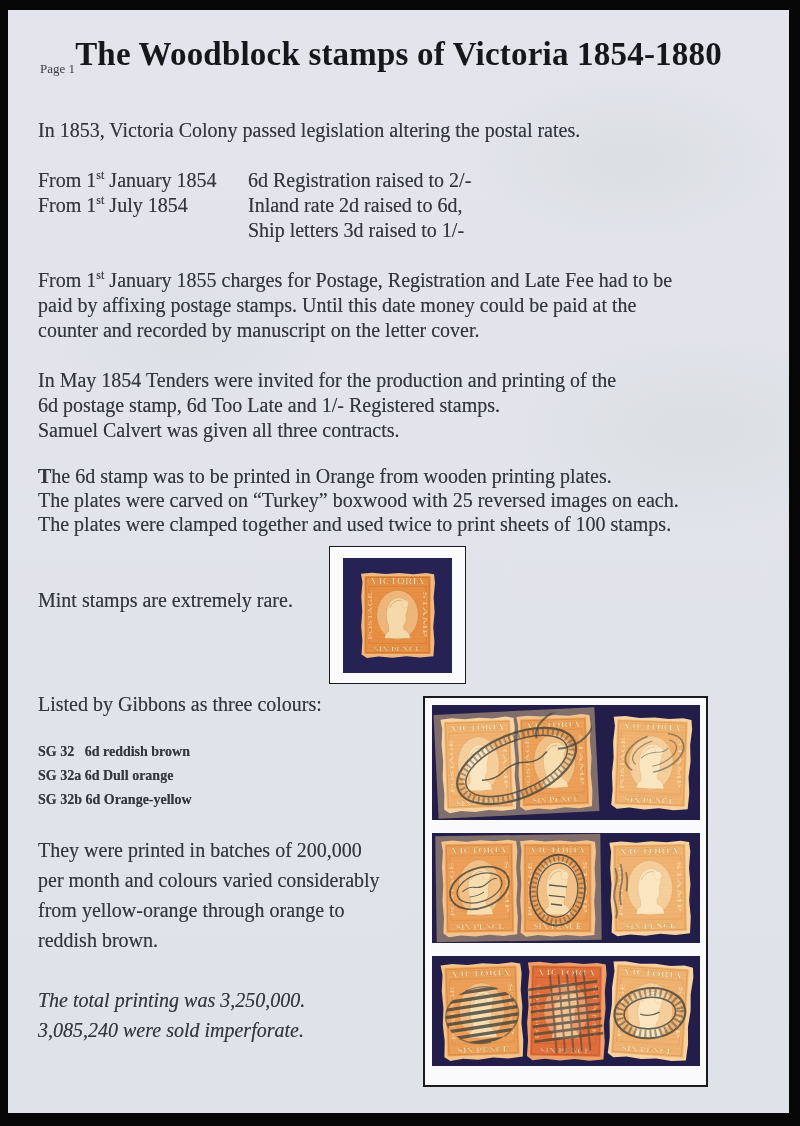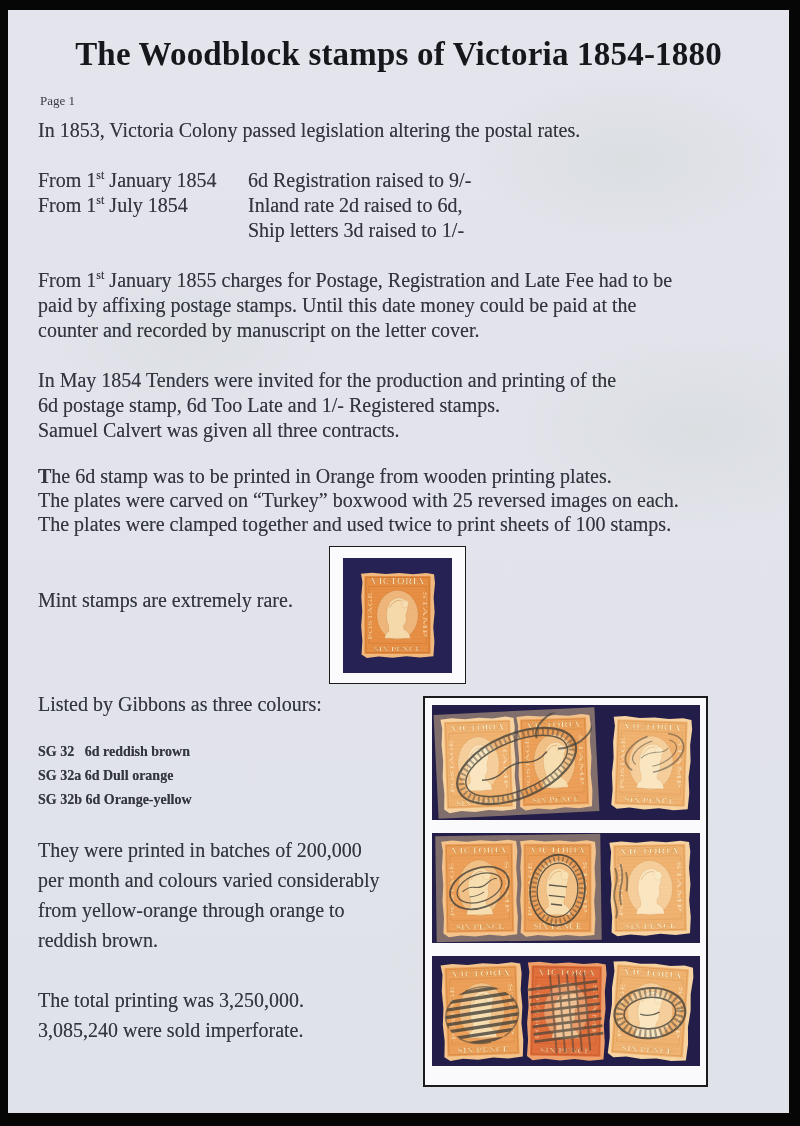--- a/index.html
+++ b/index.html
@@ -9,21 +9,21 @@
     background-image:
       radial-gradient(220px 120px at 620px 150px, rgba(148,176,140,.10), transparent 70%),
       radial-gradient(260px 140px at 690px 420px, rgba(148,176,140,.09), transparent 70%),
       radial-gradient(200px 110px at 180px 330px, rgba(150,170,150,.07), transparent 70%),
       radial-gradient(240px 130px at 540px 950px, rgba(150,170,150,.06), transparent 70%),
       linear-gradient(180deg,#e3e4ec,#e0e2e9);
     background-color:#e2e3ea;}
   .abs{position:absolute;}
   .title{left:0;right:0;top:26px;margin:0;text-align:center;
          font-size:33px;font-weight:700;color:#16171b;letter-spacing:.2px;}
-  .page-label{left:32px;top:83px;font-size:13px;color:#3a3c44;}
+  .page-label{left:32px;top:51px;font-size:13px;color:#3a3c44;}
   .body{font-size:20px;line-height:25px;color:#34363e;text-shadow:0 0 .4px rgba(52,54,62,.55);}
   .lines{display:block;white-space:pre;}
   .cont{white-space:pre;}
   sup{font-size:12px;line-height:0;vertical-align:super;}
   .rate-row{display:flex;}
   .rate-date{width:210px;}
   .sg{font-weight:700;font-size:14px;line-height:24px;}
   .lh26{line-height:30px;}
   b{font-weight:700;}
 
@@ -52,21 +52,21 @@
   <div class="sheet">
 
     <h1 class="abs title">The Woodblock stamps of Victoria 1854-1880</h1>
     <div class="abs page-label">Page 1</div>
 
     <p class="abs body" style="left:30px;top:108px;margin:0;">In 1853, Victoria Colony passed legislation altering the postal rates.</p>
 
     <div class="abs body" style="left:30px;top:158px;">
       <div class="rate-row">
         <span class="rate-date"><span>From 1</span><sup>st</sup><span> January 1854</span></span>
-        <span class="rate-change">6d Registration raised to 9/-</span>
+        <span class="rate-change">6d Registration raised to 2/-</span>
       </div>
       <div class="rate-row">
         <span class="rate-date"><span>From 1</span><sup>st</sup><span> July 1854</span></span>
         <span class="rate-change">Inland rate 2d raised to 6d,</span>
       </div>
       <div class="rate-row">
         <span class="rate-date"><span></span><sup></sup><span></span></span>
         <span class="rate-change">Ship letters 3d raised to 1/-</span>
       </div>
     </div>
@@ -142,21 +142,21 @@
 SG 32b 6d Orange-yellow</span>
       </p>
 
     <p class="abs body lh26" style="left:30px;top:825px;margin:0;">
         <span class="lines">They were printed in batches of 200,000
 per month and colours varied considerably
 from yellow-orange through orange to
 reddish brown.</span>
       </p>
 
-    <p class="abs body lh26" style="left:30px;top:975px;margin:0;">
+    <p class="abs body lh26" style="left:30px;top:975px;margin:0;font-style:italic;">
         <span class="lines">The total printing was 3,250,000.
 3,085,240 were sold imperforate.</span>
       </p>
 
     <div class="abs panel">
       <div style="display:contents;"></div>
     <div class="mount-row" style="height: 115px;">
           <div class="grp pair on-piece" style="transform: rotate(-2deg);">
             <svg class="stamp" width="77" height="98" viewBox="0 0 78 96" preserveAspectRatio="none" style="transform:rotate(0deg)">
   <polygon points="2,3 13,2 27,3.4 41,2.3 55,3.5 68,2.2 76,3.6 77,13 75.6,29 76.6,45 75.2,61 76.4,77 75.4,93 62,94.4 48,93 34,94.6 20,93.2 8,94.8 2.6,91 3.4,76 2.2,60 3.3,44 2.3,28 3.5,12" fill="#f6d3a0"></polygon>

